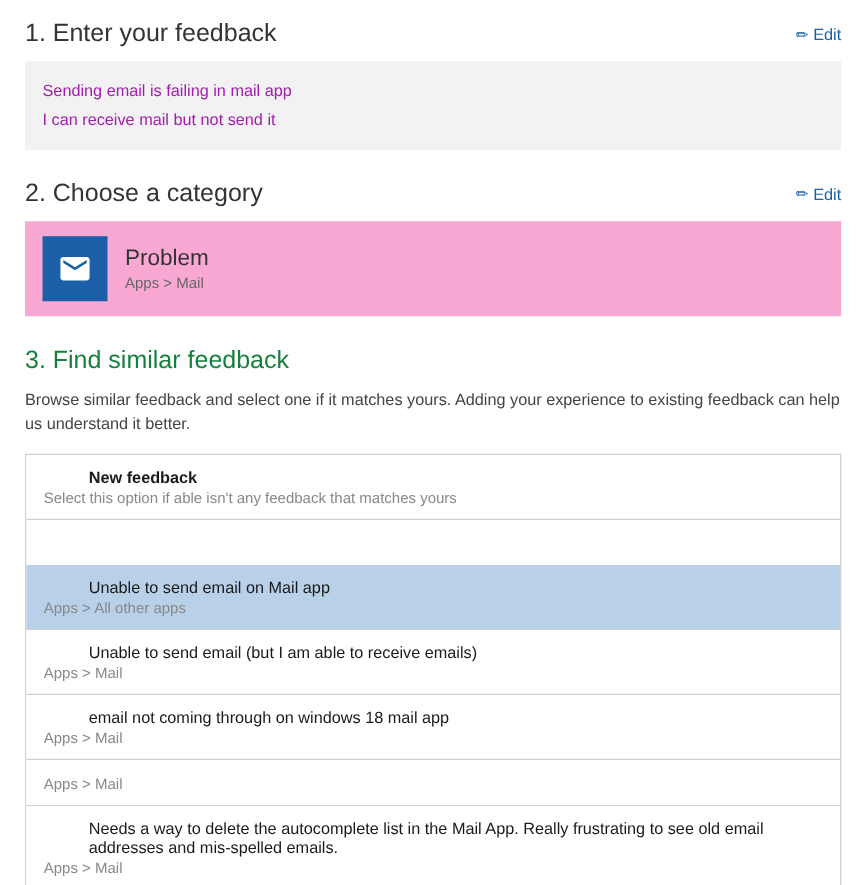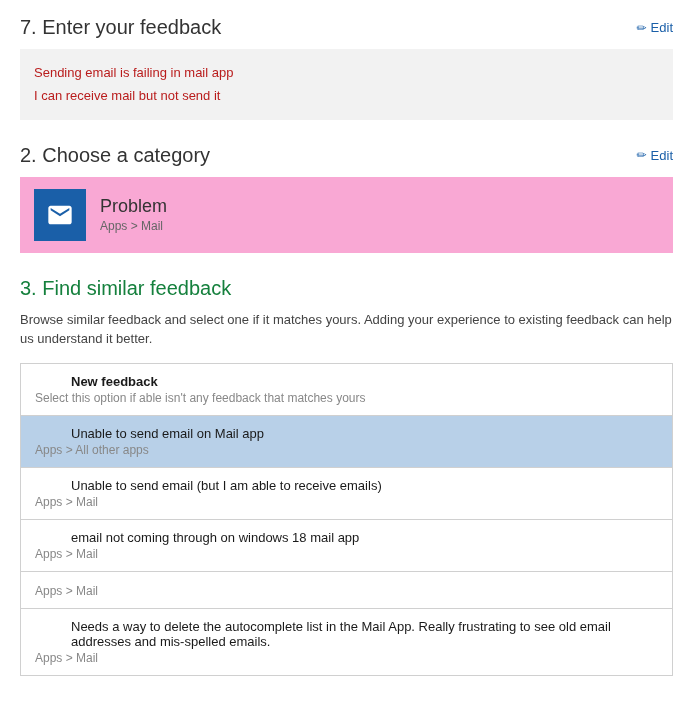--- a/index.html
+++ b/index.html
@@ -43,21 +43,21 @@
     
     .feedback-box {
       background: #f2f2f2;
       padding: 12px 14px;
       margin-bottom: 24px;
       border: none;
     }
 
     .feedback-line {
       font-size: 13px;
-      color: #b91c1c;
+      color: #a21caf;
       line-height: 1.8;
     }
 
     
     .category-box {
       background: #f9a8d4;
       padding: 12px 14px;
       margin-bottom: 24px;
       display: flex;
       align-items: center;
@@ -119,20 +119,21 @@
       cursor: pointer;
       background: #fff;
     }
 
     .feedback-item:last-child {
       border-bottom: none;
     }
 
     .feedback-item.selected {
       background: #b8d0e8;
+      margin-top: 36px;
     }
 
     .feedback-item-title {
       font-size: 13px;
       color: #1a1a1a;
       font-weight: 400;
       padding-left: 36px;
     }
 
     .feedback-item.new-feedback .feedback-item-title {
@@ -147,21 +148,21 @@
     }
 
     .feedback-list-wrapper {
       position: relative;
     }
   </style>
 </head>
 <body>
 
 <div class="section-header">
-  <h2 class="section-title">7. Enter your feedback</h2>
+  <h2 class="section-title">1. Enter your feedback</h2>
   <a class="edit-link">
     <span class="edit-icon">✏</span>
     <span>Edit</span>
   </a>
 </div>
 
 <div class="feedback-box">
   <div class="feedback-line">Sending email is failing in mail app</div>
   <div class="feedback-line">I can receive mail but not send it</div>
 </div>

